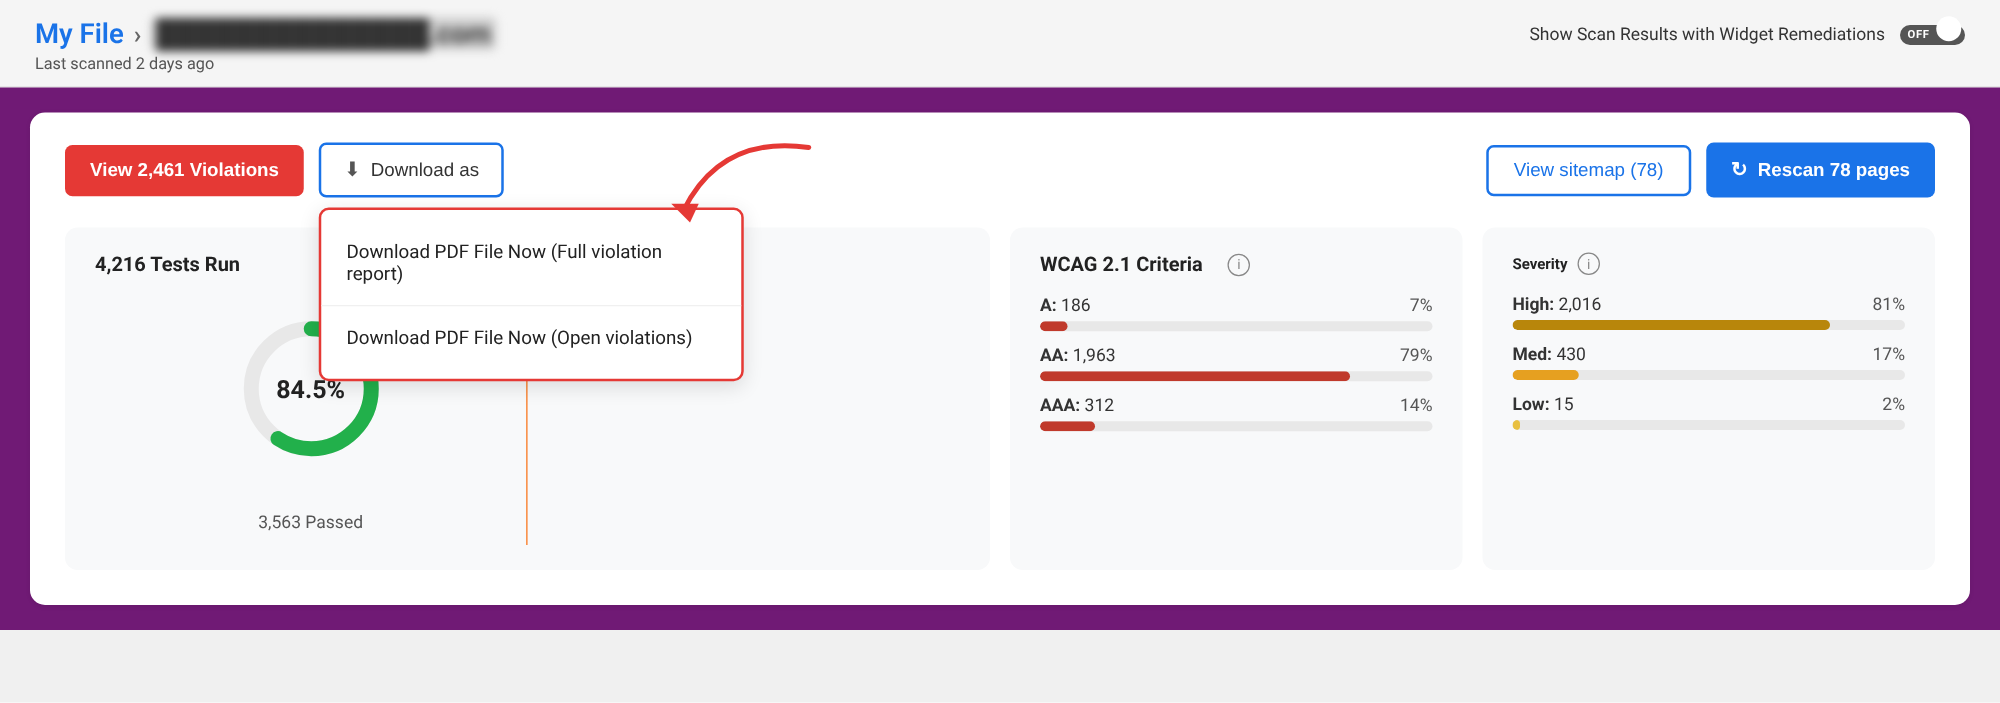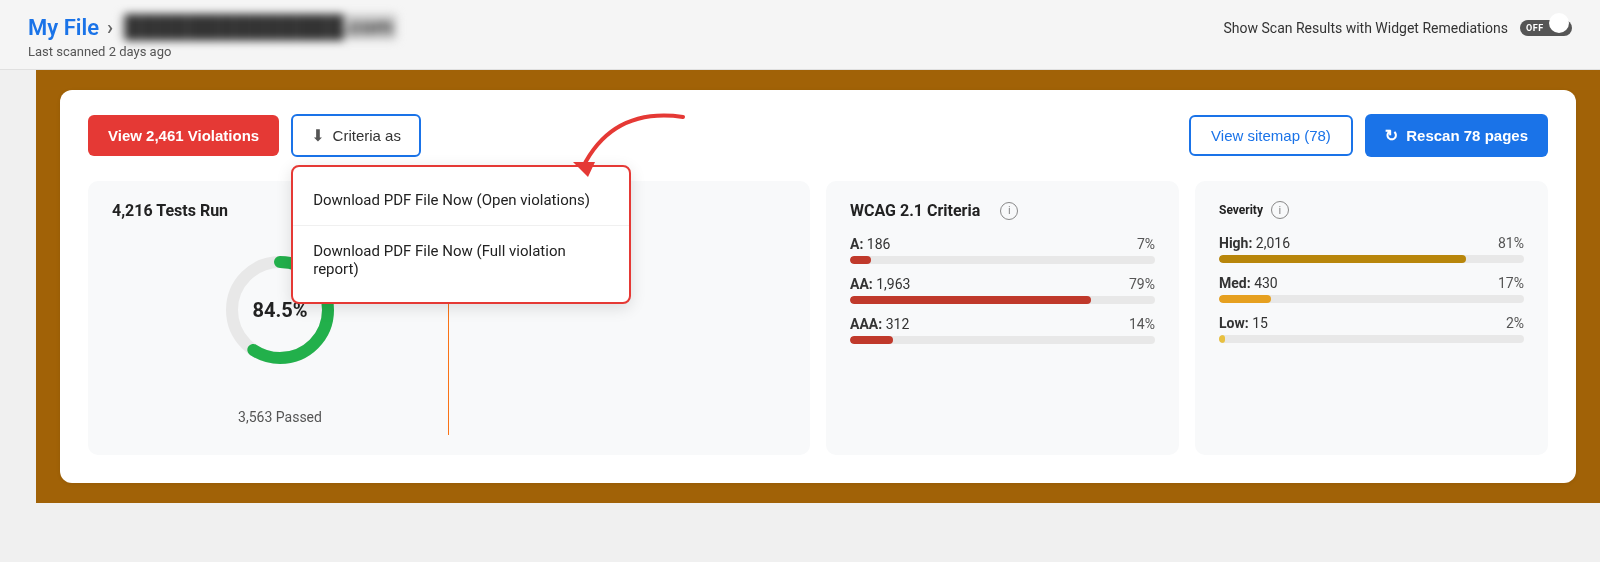--- a/index.html
+++ b/index.html
@@ -81,22 +81,21 @@
       left: 6px;
       font-size: 9px;
       color: white;
       font-weight: 700;
       letter-spacing: 0.5px;
     }
 
     
     .main {
       padding: 20px 24px;
-      background: #a16207;
-      margin-left: 36px;
+      background: #701a75;
     }
     .card {
       background: white;
       border-radius: 12px;
       padding: 24px 28px 28px 28px;
       box-shadow: 0 1px 4px rgba(0,0,0,0.08);
     }
 
     
     .toolbar {
@@ -390,33 +389,33 @@
 <div class="main">
   <div class="card">
 
     <div class="toolbar">
       <div class="toolbar-left">
         <button class="btn-violations">View 2,461 Violations</button>
 
         <div style="position:relative;">
           <button class="btn-download">
             <span class="download-icon">⬇</span>
-            <span>Criteria as</span>
+            <span>Download as</span>
           </button>
 
           <div class="dropdown-container">
 
             <div class="arrow-container">
               <svg class="red-arrow" viewBox="0 0 140 100" fill="none" xmlns="http://www.w3.org/2000/svg">
                 <path d="M130 10 Q 60 0 30 60" stroke="#e53935" stroke-width="4" fill="none" stroke-linecap="round"></path>
                 <polygon points="20,55 35,70 42,55" fill="#e53935"></polygon>
               </svg>
             </div>
+            <div class="dropdown-item">Download PDF File Now (Full violation report)</div>
             <div class="dropdown-item">Download PDF File Now (Open violations)</div>
-            <div class="dropdown-item">Download PDF File Now (Full violation report)</div>
           </div>
         </div>
       </div>
 
       <div class="toolbar-right">
         <button class="btn-sitemap">View sitemap (78)</button>
         <button class="btn-rescan">
           <span class="rescan-icon">↻</span>
           <span>Rescan 78 pages</span>
         </button>

